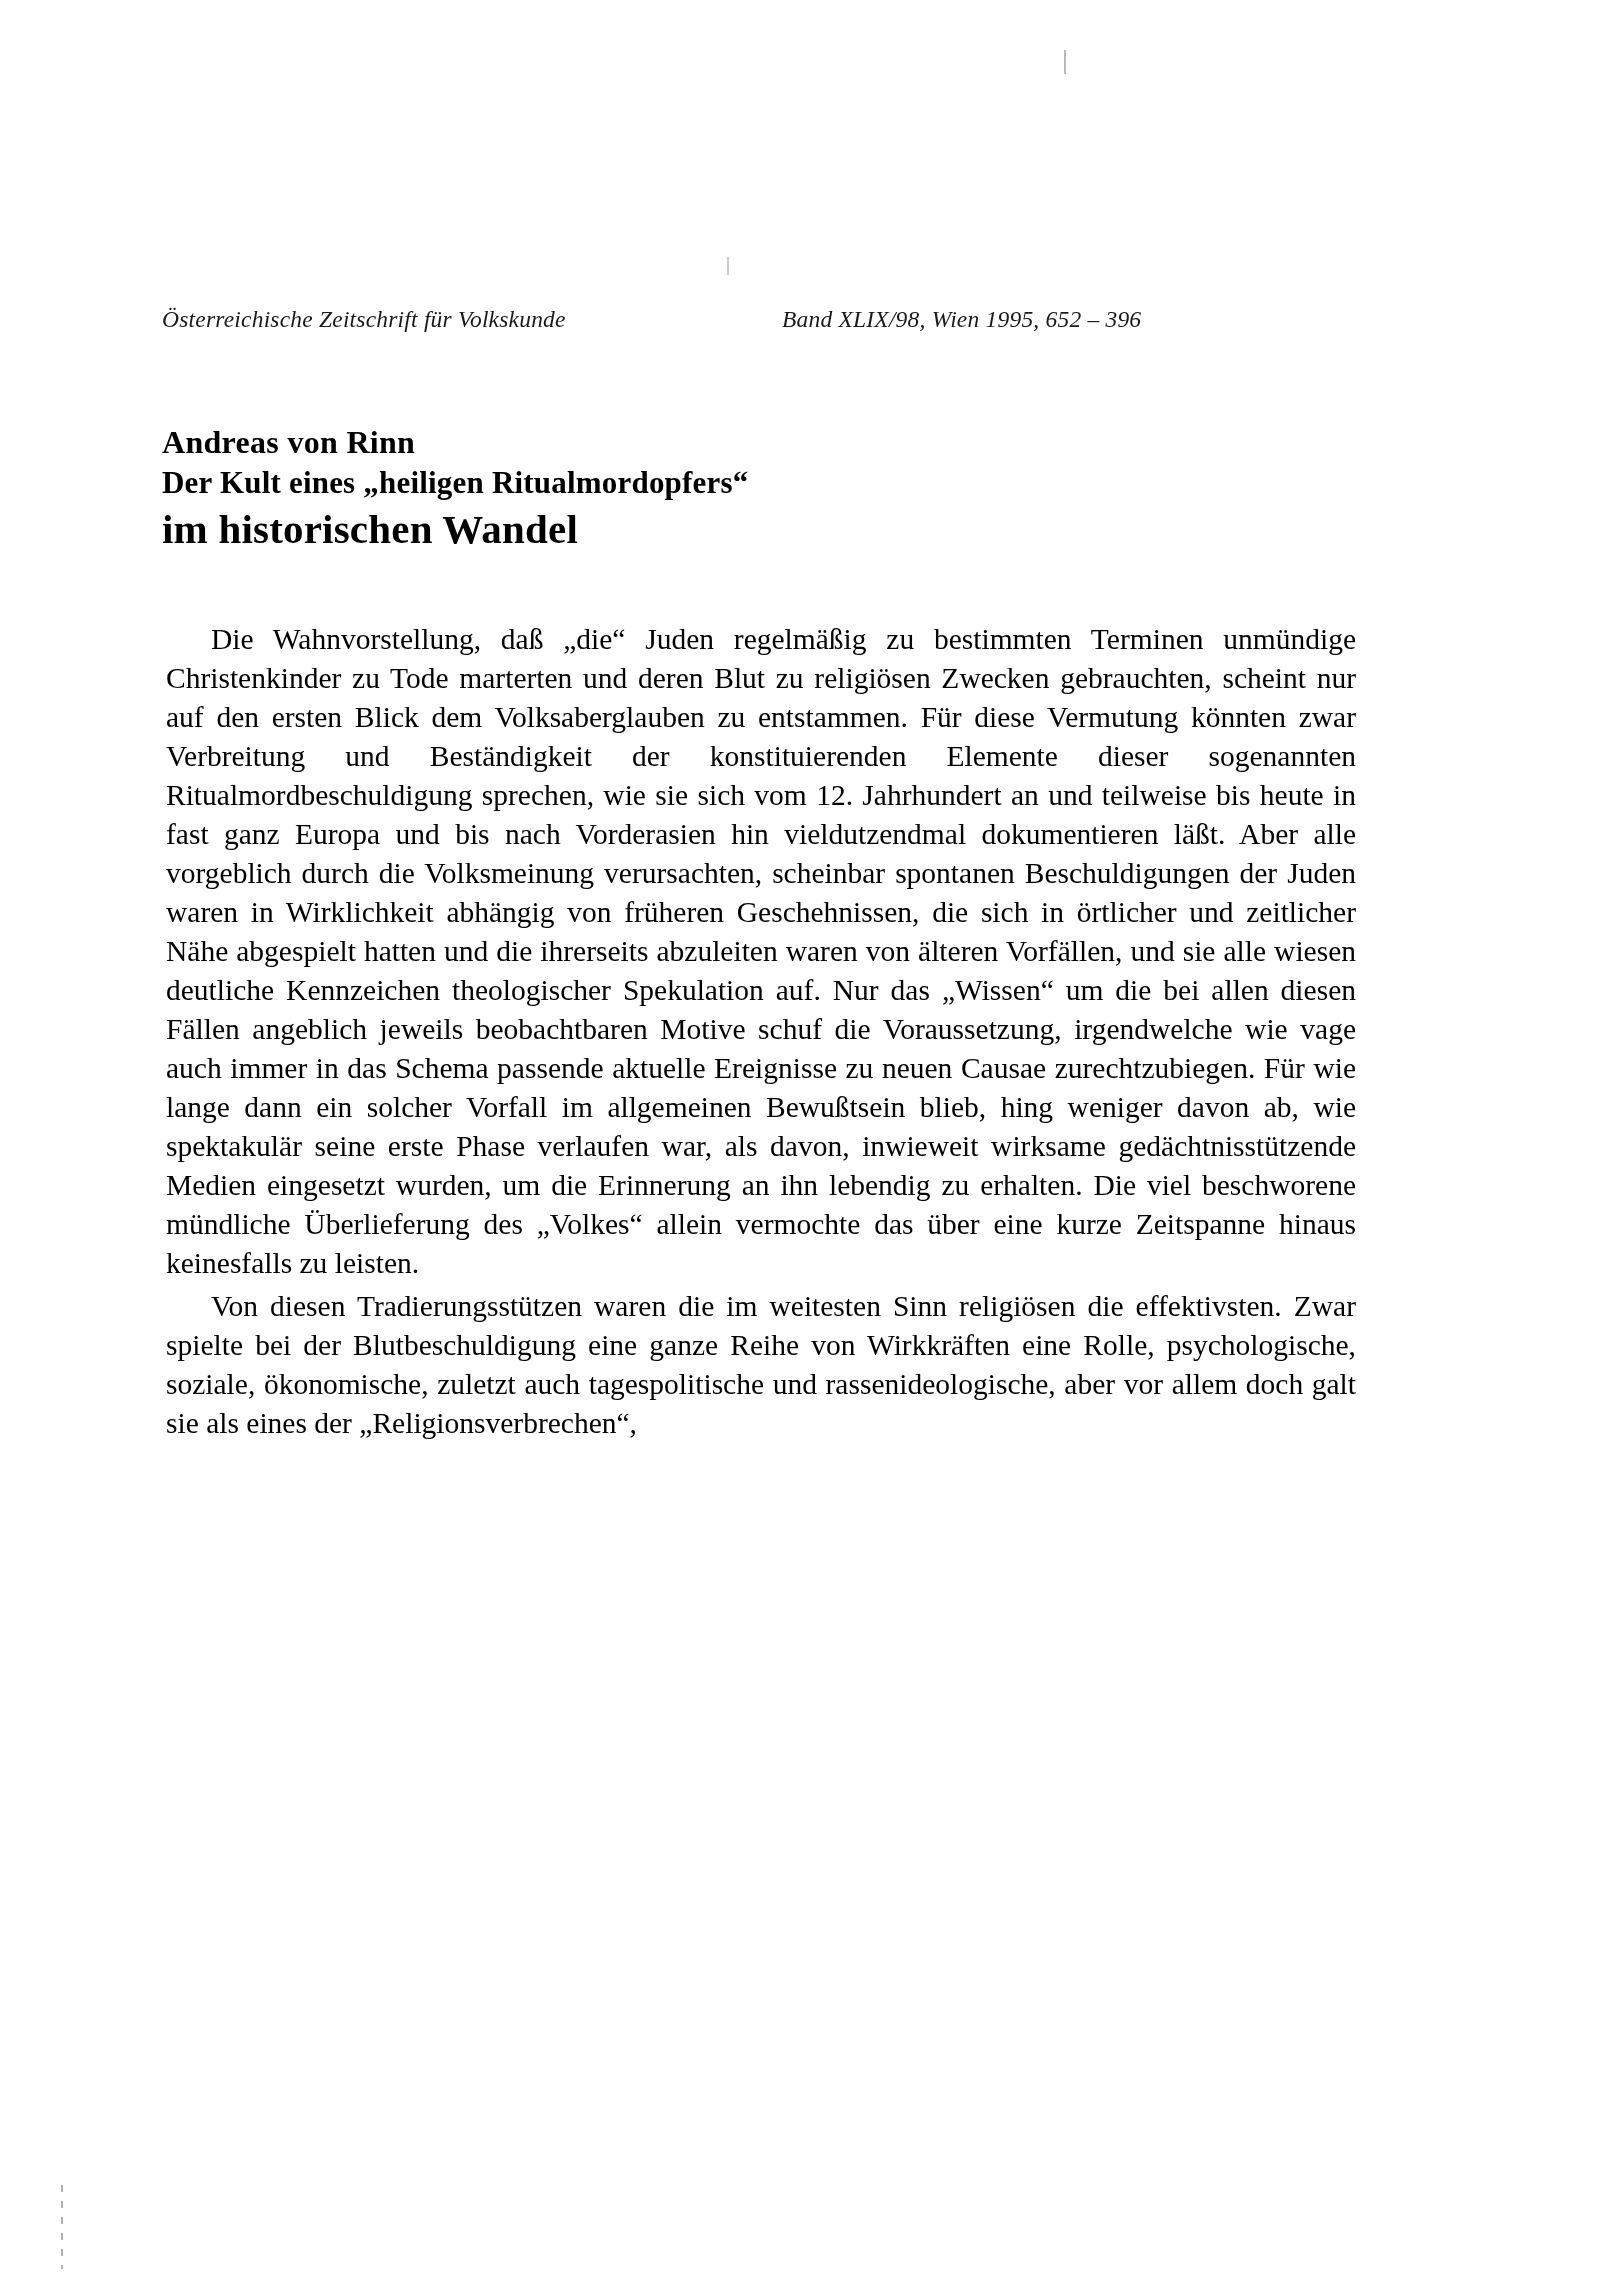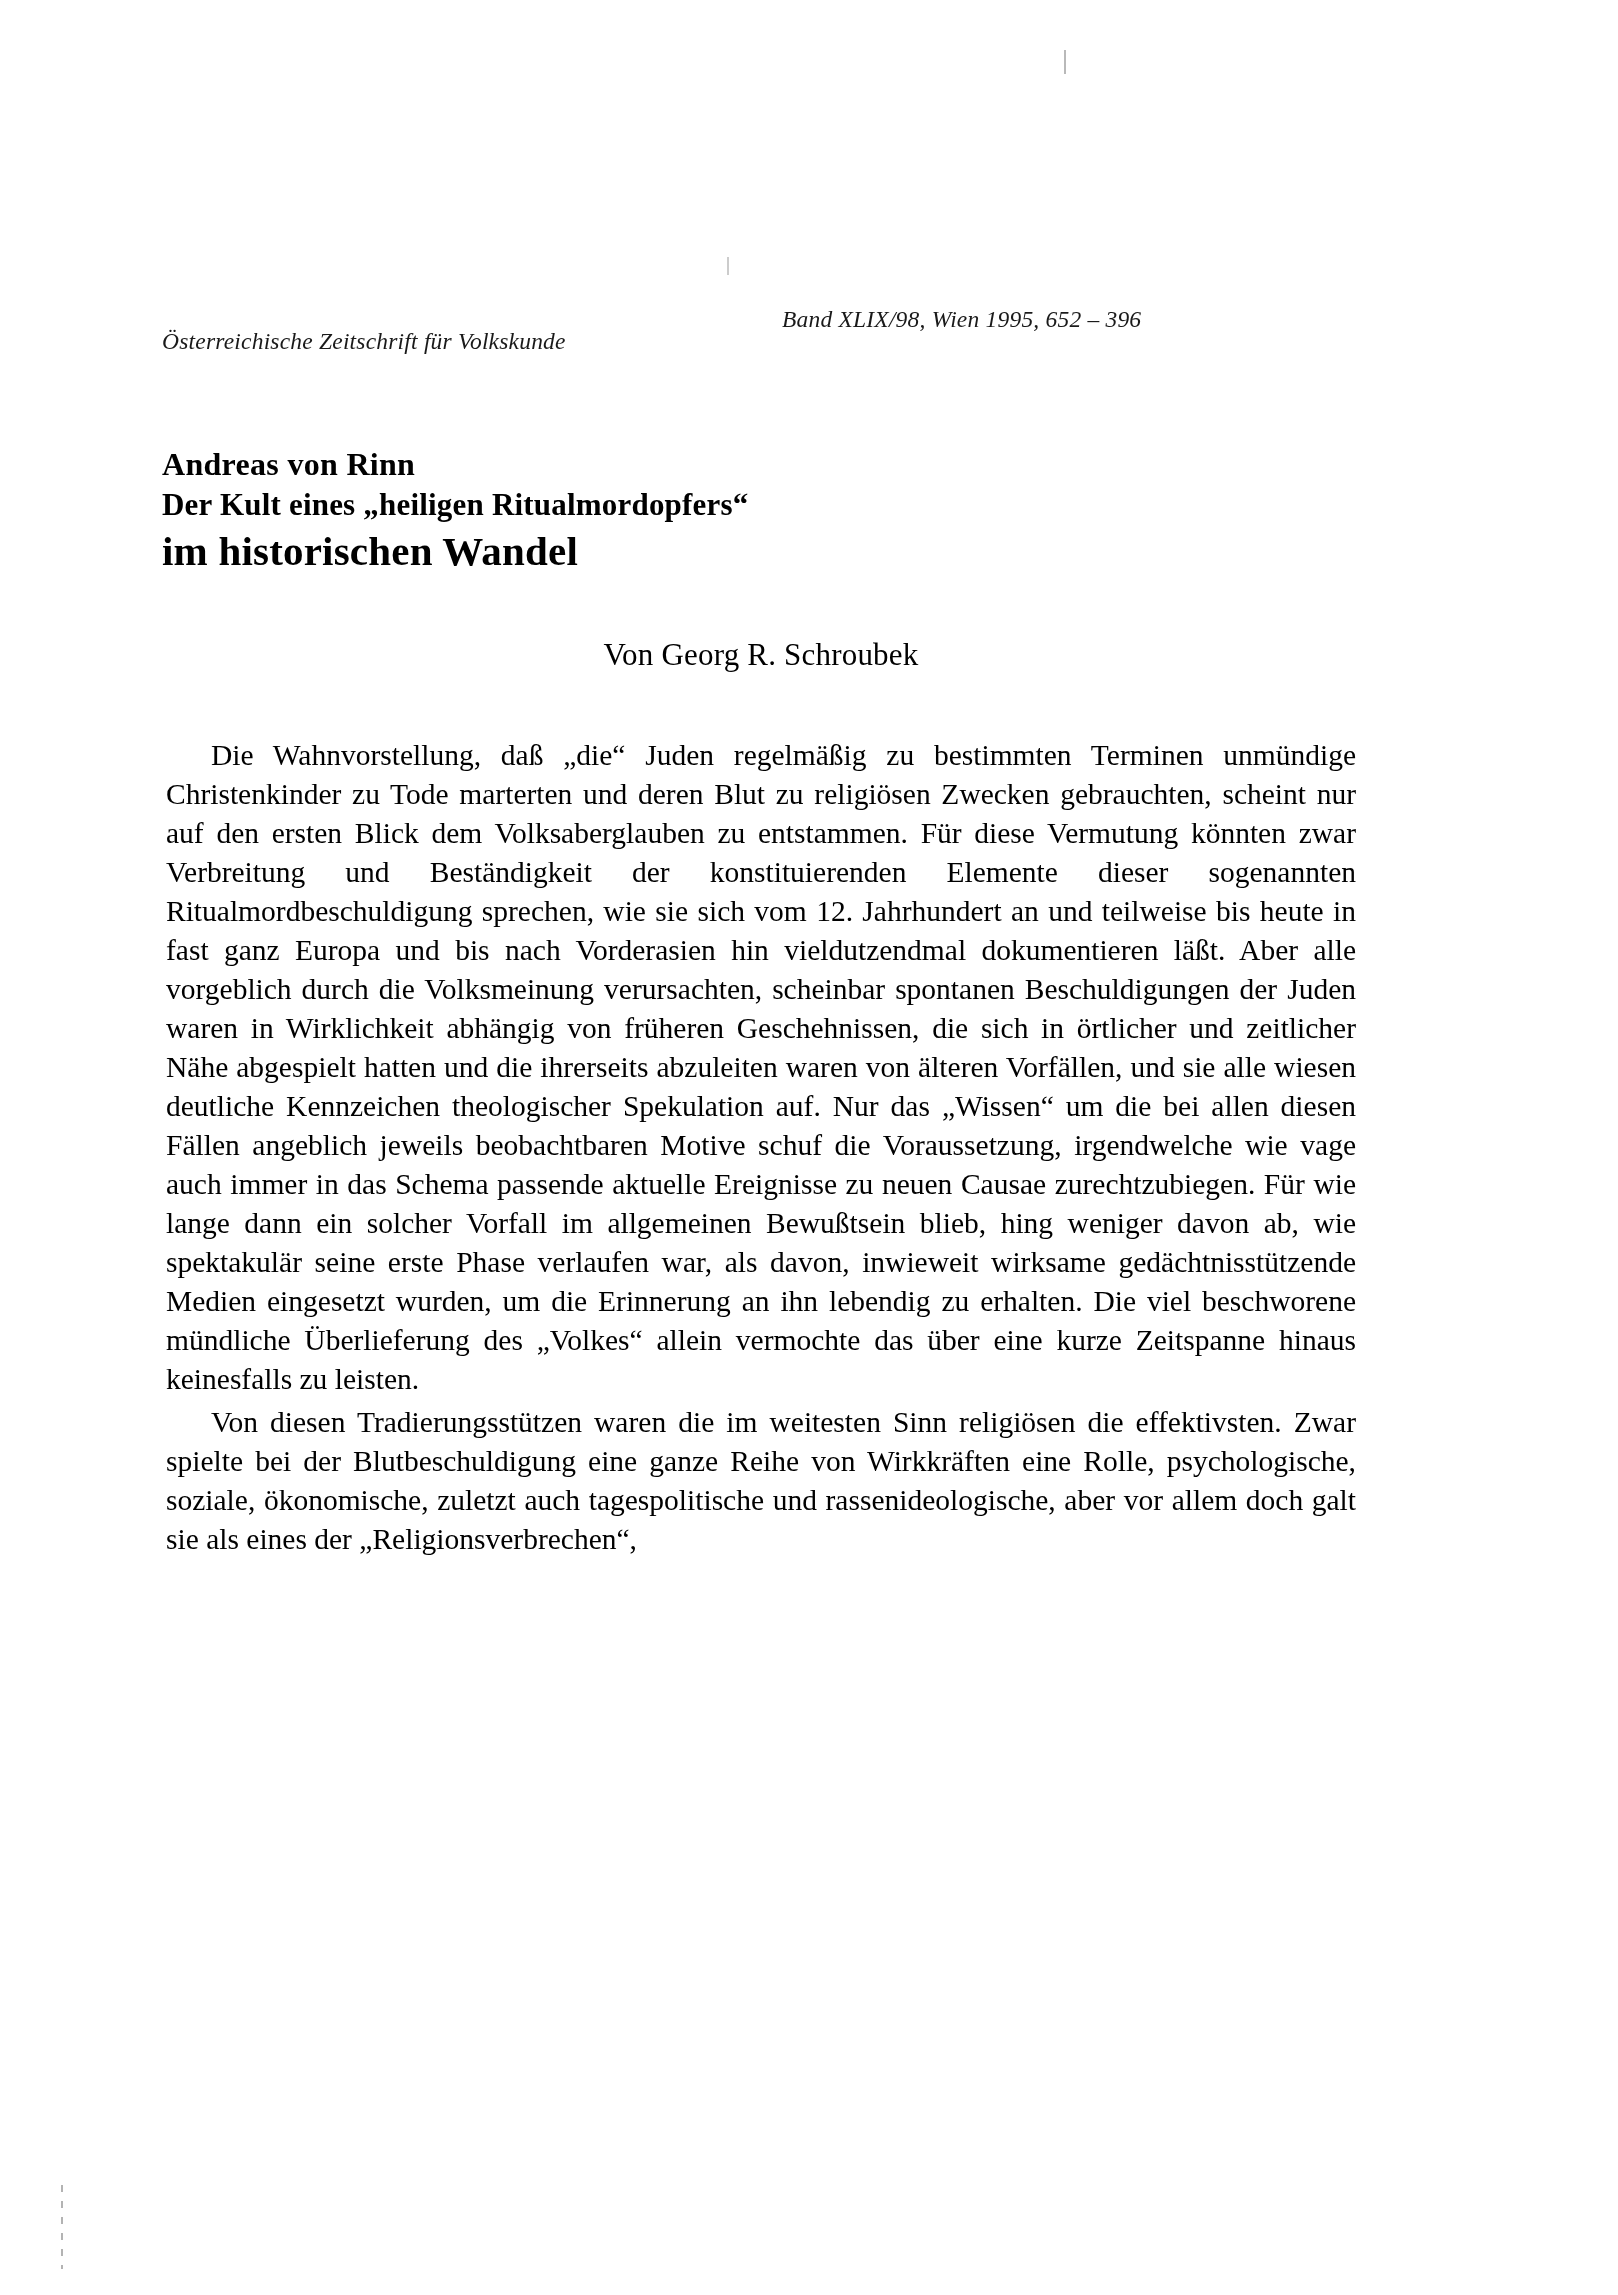--- a/index.html
+++ b/index.html
@@ -26,21 +26,20 @@
     font-style: italic;
     font-size: 23.5px;
     letter-spacing: 0.2px;
     color: #1a1a1a;
     display: flex;
     white-space: nowrap;
   }
   .journal-header .jh-left {
     width: 620px;
     flex: 0 0 auto;
-    margin-top: 22px;
   }
   .journal-header .jh-right {
     flex: 0 0 auto;
   }
   .title-block {
     margin-top: 89px;
     font-family: "Liberation Serif", serif;
     font-weight: bold;
     color: #000000;
   }
@@ -128,21 +127,20 @@
       <span class="jh-left">Österreichische Zeitschrift für Volkskunde</span>
       <span class="jh-right">Band XLIX/98, Wien 1995, 652 – 396</span>
     </div>
 
     <div class="title-block">
       <div class="title-line1">Andreas von Rinn</div>
       <div class="title-line2">Der Kult eines „heiligen Ritualmordopfers“</div>
       <div class="title-line3">im historischen Wandel</div>
     </div>
 
-    <div class="author">Von Georg R. Schroubek</div>
 
     <div class="body-text">
       <p>Die Wahnvorstellung, daß „die“ Juden regelmäßig zu bestimmten Terminen unmündige Christenkinder zu Tode marterten und deren Blut zu religiösen Zwecken gebrauchten, scheint nur auf den ersten Blick dem Volksaberglauben zu entstammen. Für diese Vermutung könnten zwar Verbreitung und Beständigkeit der konstituierenden Elemente dieser sogenannten Ritualmordbeschuldigung sprechen, wie sie sich vom 12. Jahrhundert an und teilweise bis heute in fast ganz Europa und bis nach Vorderasien hin vieldutzendmal dokumentieren läßt. Aber alle vorgeblich durch die Volksmeinung verursachten, scheinbar spontanen Beschuldigungen der Juden waren in Wirklichkeit abhängig von früheren Geschehnissen, die sich in örtlicher und zeitlicher Nähe abgespielt hatten und die ihrerseits abzuleiten waren von älteren Vorfällen, und sie alle wiesen deutliche Kennzeichen theologischer Spekulation auf. Nur das „Wissen“ um die bei allen diesen Fällen angeblich jeweils beobachtbaren Motive schuf die Voraussetzung, irgendwelche wie vage auch immer in das Schema passende aktuelle Ereignisse zu neuen Causae zurechtzubiegen. Für wie lange dann ein solcher Vorfall im allgemeinen Bewußtsein blieb, hing weniger davon ab, wie spektakulär seine erste Phase verlaufen war, als davon, inwieweit wirksame gedächtnisstützende Medien eingesetzt wurden, um die Erinnerung an ihn lebendig zu erhalten. Die viel beschworene mündliche Überlieferung des „Volkes“ allein vermochte das über eine kurze Zeitspanne hinaus keinesfalls zu leisten.</p>
       <p>Von diesen Tradierungsstützen waren die im weitesten Sinn religiösen die effektivsten. Zwar spielte bei der Blutbeschuldigung eine ganze Reihe von Wirkkräften eine Rolle, psychologische, soziale, ökonomische, zuletzt auch tagespolitische und rassenideologische, aber vor allem doch galt sie als eines der „Religionsverbrechen“,</p>
     </div>
 
   </div>
 </div>
 
 

